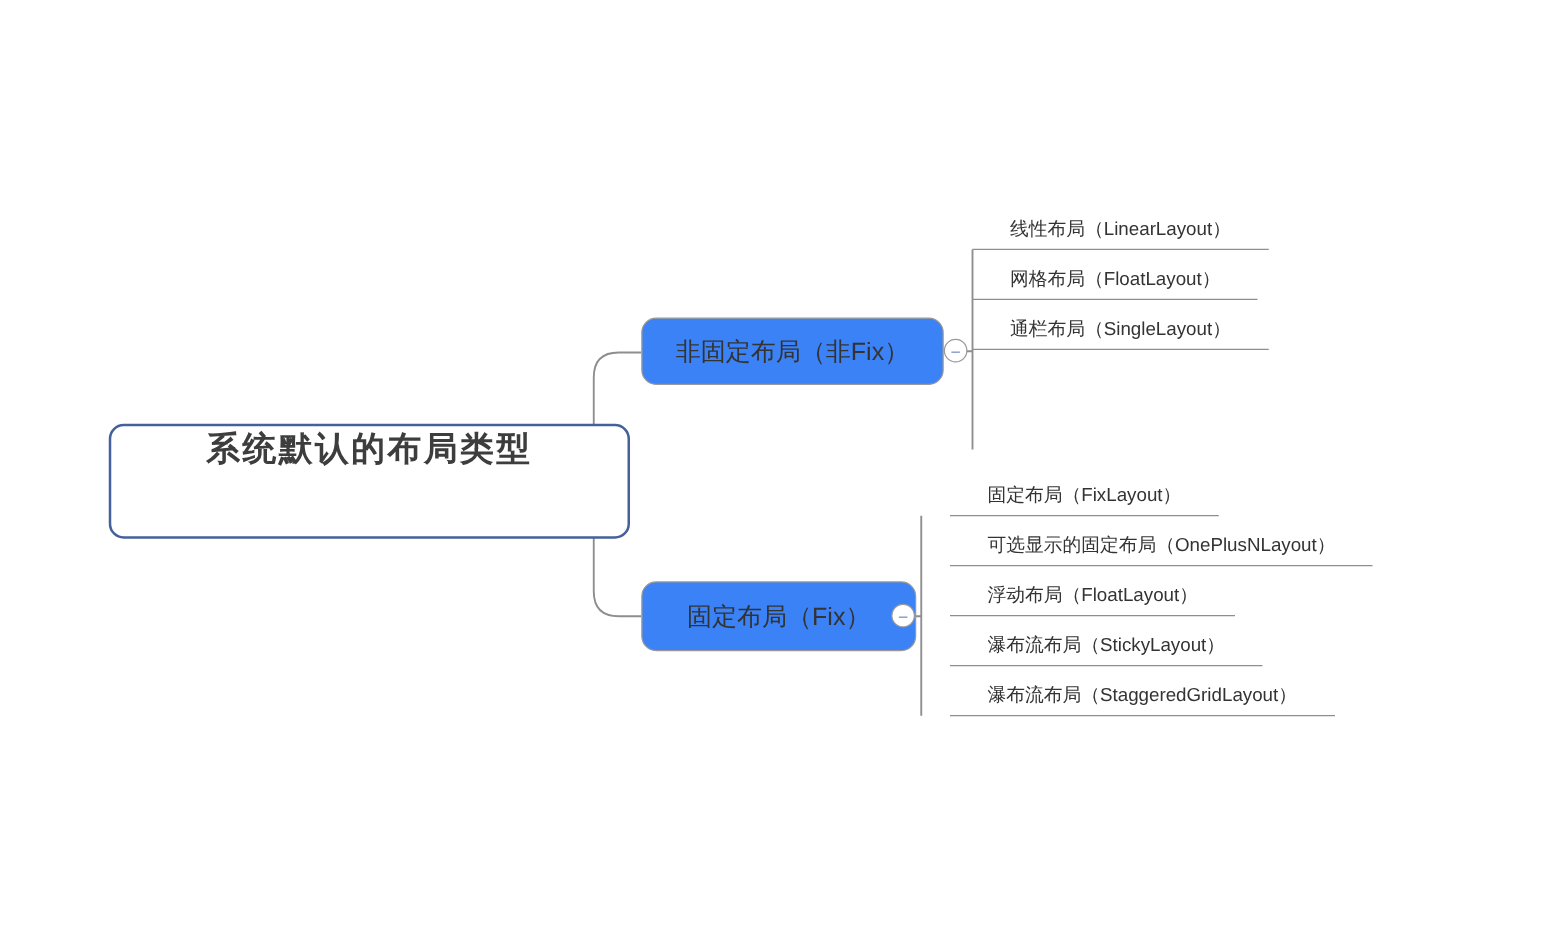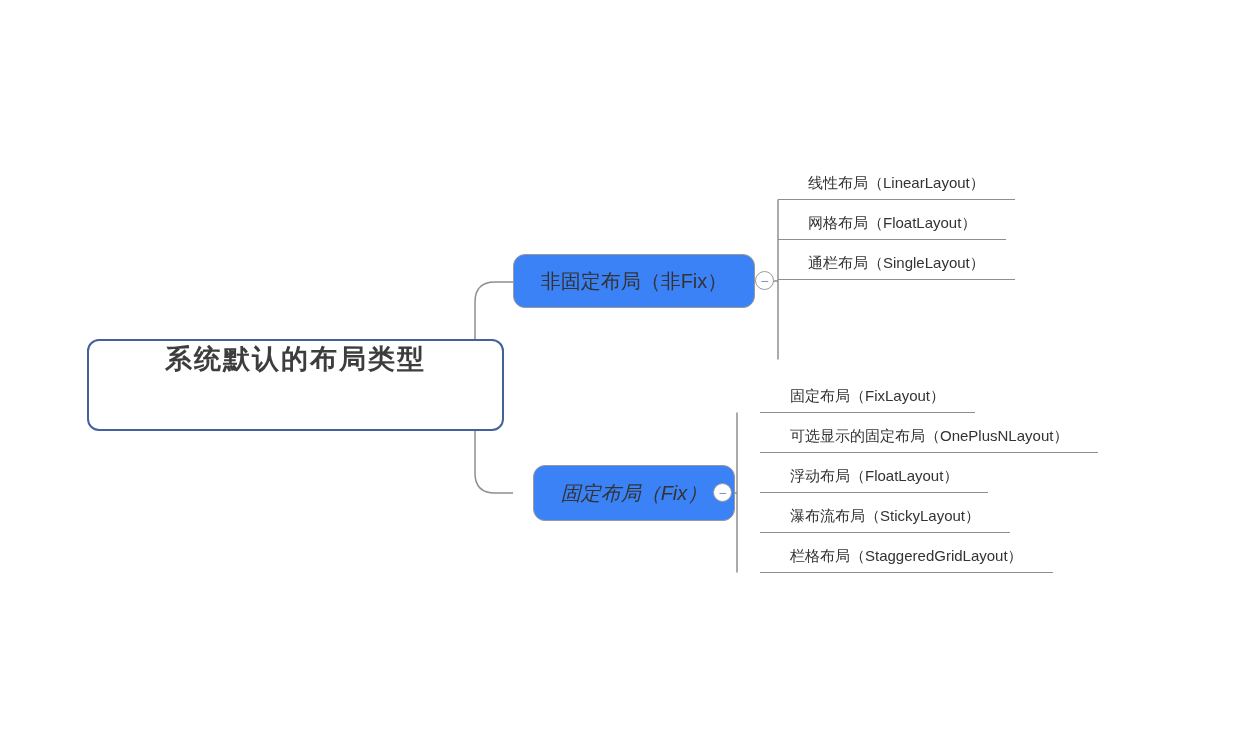--- a/index.html
+++ b/index.html
@@ -43,21 +43,21 @@
     border-radius: 12px;
     display: flex;
     align-items: center;
     justify-content: center;
     font-size: 20px;
     color: #333333;
     white-space: nowrap;
     cursor: default;
   }
   .branch-non-fix { left: 513px; top: 254px; width: 242px; height: 54px; }
-  .branch-fix     { left: 533px; top: 465px; width: 202px; height: 56px; font-style: italic; }
+  .branch-fix     { left: 513px; top: 465px; width: 220px; height: 56px; }
   .collapse-btn {
     position: absolute;
     width: 19px; height: 19px;
     box-sizing: border-box;
     background: #ffffff;
     border: 1px solid #9a9a9a;
     border-radius: 50%;
     display: flex;
     align-items: center;
     justify-content: center;
@@ -126,16 +126,16 @@
     <div class="leaf">线性布局（LinearLayout）</div>
     <div class="leaf">网格布局（FloatLayout）</div>
     <div class="leaf">通栏布局（SingleLayout）</div>
   </div>
 
   <div class="leaf-group leaf-group-fix">
     <div class="leaf">固定布局（FixLayout）</div>
     <div class="leaf">可选显示的固定布局（OnePlusNLayout）</div>
     <div class="leaf">浮动布局（FloatLayout）</div>
     <div class="leaf">瀑布流布局（StickyLayout）</div>
-    <div class="leaf">栏格布局（StaggeredGridLayout）</div>
+    <div class="leaf">瀑布流布局（StaggeredGridLayout）</div>
   </div>
 
 </div>
 
 </body></html>

